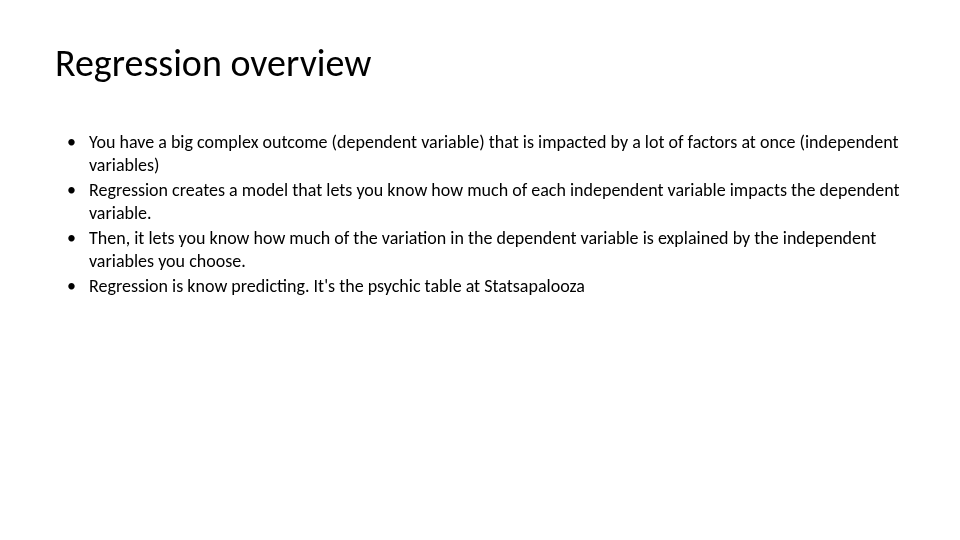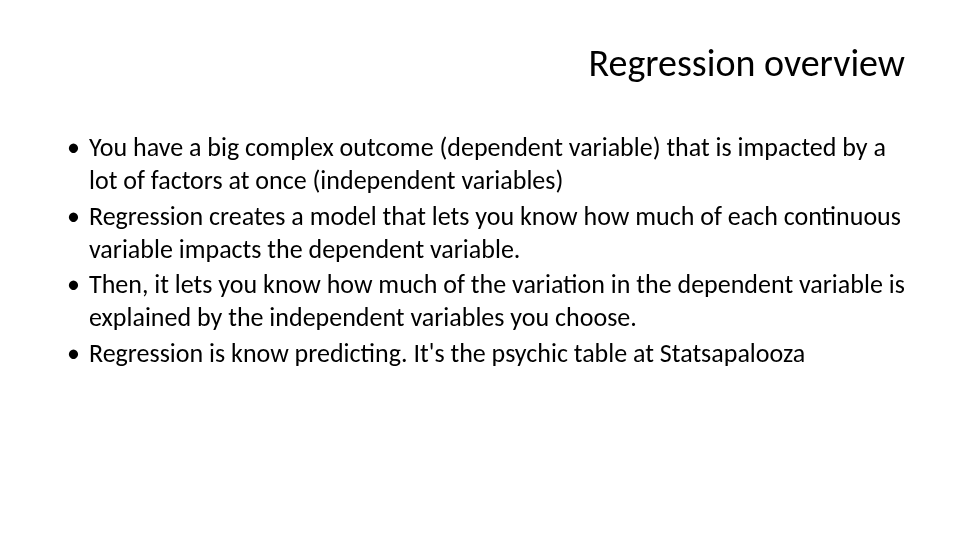--- a/index.html
+++ b/index.html
@@ -14,43 +14,42 @@
       font-family: Calibri, "Segoe UI", Arial, sans-serif;
       color: #000000;
       padding: 40px 55px 40px 55px;
       overflow: hidden;
     }
     .slide-title {
       font-size: 38px;
       font-weight: 400;
       margin-bottom: 45px;
       letter-spacing: 0px;
-      text-align: right;
     }
     .bullet-list {
       list-style: none;
       padding-left: 12px;
     }
     .bullet-item {
-      font-size: 26px;
+      font-size: 18px;
       line-height: 1.28;
       margin-bottom: 2px;
       position: relative;
       padding-left: 22px;
     }
     .bullet-item::before {
       content: "•";
       position: absolute;
       left: 0;
       top: 0;
     }
   </style>
 </head>
 <body>
 
 <h1 class="slide-title">Regression overview</h1>
 
 <ul class="bullet-list">
   <li class="bullet-item">You have a big complex outcome (dependent variable) that is impacted by a lot of factors at once (independent variables)</li>
-  <li class="bullet-item">Regression creates a model that lets you know how much of each continuous variable impacts the dependent variable.</li>
+  <li class="bullet-item">Regression creates a model that lets you know how much of each independent variable impacts the dependent variable.</li>
   <li class="bullet-item">Then, it lets you know how much of the variation in the dependent variable is explained by the independent variables you choose.</li>
   <li class="bullet-item">Regression is know predicting.  It's the psychic table at Statsapalooza</li>
 </ul>
 
 </body></html>

